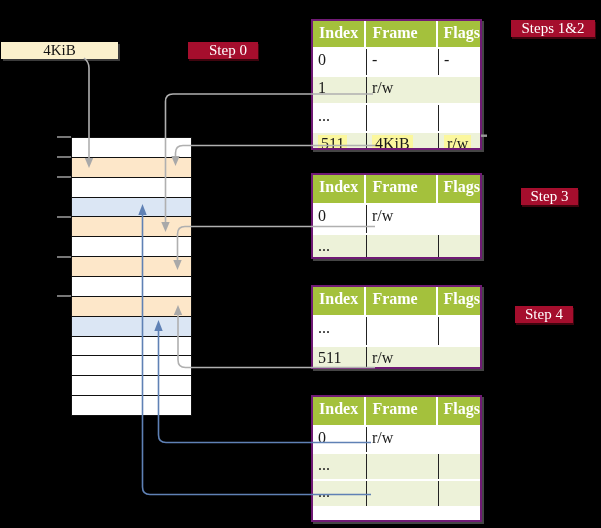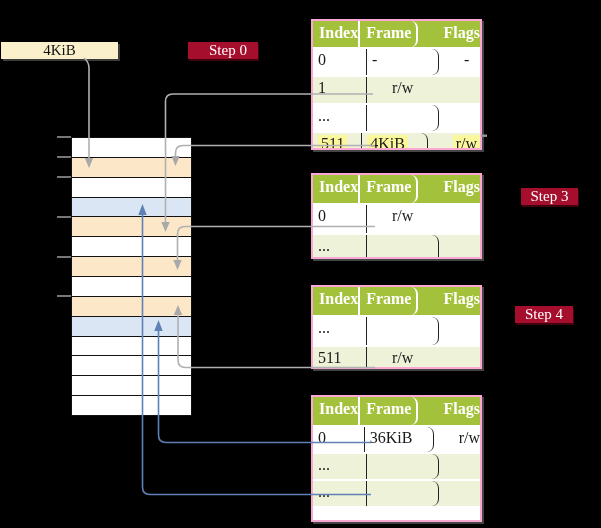--- a/index.html
+++ b/index.html
@@ -23,52 +23,53 @@
   .memcol{position:absolute;left:71px;top:137px;width:119px;height:277px;
           border:1px solid #111;display:flex;flex-direction:column;background:#fff;}
   .mrow{flex:1;border-bottom:1px solid #111;}
   .mrow:last-child{border-bottom:none;}
   .mc-white{background:#ffffff;}
   .mc-peach{background:#fde7c9;}
   .mc-blue {background:#dbe6f4;}
   .tick{position:absolute;left:57px;width:14px;height:2px;background:#777;}
 
   
-  .tbl{position:absolute;left:311px;width:167px;border:2px solid #f9a8d4;background:#fff;
+  .tbl{position:absolute;left:311px;width:167px;border:2px solid #701a75;background:#fff;
        box-shadow:2px 2px 0 rgba(125,125,125,.55);overflow:hidden;}
   .t1{top:19px;height:127px;}
   .t2{top:173px;height:82px;}
   .t3{top:285px;height:80px;}
   .t4{top:395px;height:123px;}
   .thead{display:flex;background:#a4c13c;border-bottom:2px solid #fff;color:#fff;
          font-weight:bold;font-size:16px;}
   .thead .hc{padding:3px 0 2px 6px;box-sizing:border-box;}
   .thead .hc:not(:last-child){border-right:2px solid #fff;}
   .trow{display:flex;font-size:16px;color:#1a1a1a;}
   .trow:not(:last-child){border-bottom:2px solid #fff;}
   .trow .tc{padding:2px 0 0 5px;box-sizing:border-box;}
   .trow .tc:not(:last-child){border-right:1px solid #222;}
-  .c0{width:54px;} .c1{width:72px;border-radius:7px;} .c2{flex:1;margin-left:20px;}
+  .c0{width:54px;} .c1{width:72px;} .c2{flex:1;}
   .shaded{background:#edf2d9;}
   .hl{background:#fbf79d;padding:0 3px;}
   .t1 .thead{height:26px;} .t1 .trow{height:26px;}
   .t2 .thead,.t3 .thead,.t4 .thead{height:28px;}
   .t2 .trow,.t3 .trow{height:28px;}
   .t4 .trow{height:25px;}
 
   svg.overlay{position:absolute;left:0;top:0;pointer-events:none;}
 </style>
 </head>
 <body>
 
 <div class="canvas">
 
   <div class="ptbr">4KiB</div>
 
   <div class="badge b0">Step 0</div>
+  <div class="badge b12">Steps 1&amp;2</div>
   <div class="badge b3">Step 3</div>
   <div class="badge b4">Step 4</div>
 
   <div class="memcol" id="memcol">
       <div class="mrow mc-white"></div>
       <div class="mrow mc-peach"></div>
       <div class="mrow mc-white"></div>
       <div class="mrow mc-blue"></div>
       <div class="mrow mc-peach"></div>
       <div class="mrow mc-white"></div>
@@ -148,21 +149,20 @@
       </div>
     </div>
   <div class="tbl t4" id="t4">
       <div class="thead">
         <div class="hc c0">Index</div>
         <div class="hc c1">Frame</div>
         <div class="hc c2">Flags</div>
       </div>
       <div class="trow">
         <div class="tc c0">0</div>
-        <div class="tc c1">36KiB</div>
         <div class="tc c2">r/w</div>
       </div>
       <div class="trow shaded">
         <div class="tc c0">...</div>
         <div class="tc c1"></div>
         <div class="tc c2"></div>
       </div>
       <div class="trow shaded">
         <div class="tc c0">...</div>
         <div class="tc c1"></div>

